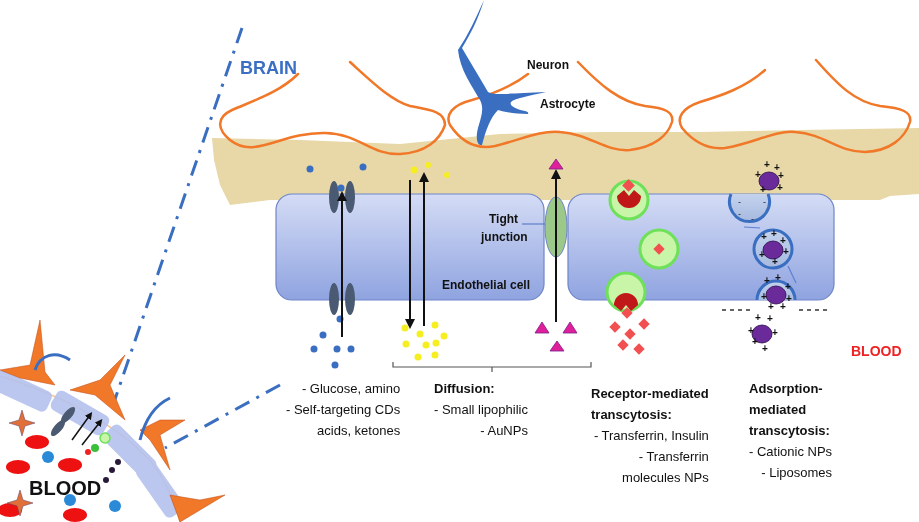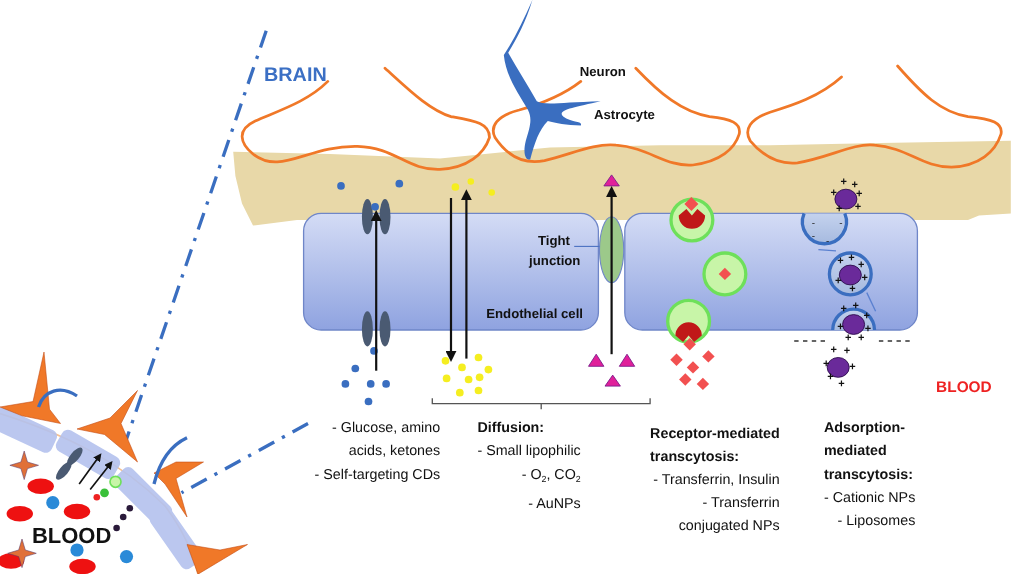--- a/index.html
+++ b/index.html
@@ -231,37 +231,36 @@
 <div class="lbl small" style="left:479px;top:59px;padding-left:48px;">Neuron</div>
 <div class="lbl small" style="left:540px;top:98px;">Astrocyte</div>
 <div class="lbl small" style="left:489px;top:213px;text-align:left;width:40px;">Tight</div>
 <div class="lbl small" style="left:481px;top:231px;">junction</div>
 <div class="lbl small" style="left:442px;top:279px;">Endothelial cell</div>
 <div class="lbl bloodR" style="left:851px;top:343px;">BLOOD</div>
 <div class="lbl bloodL" style="left:29px;top:477px;">BLOOD</div>
 
 <div class="lbl cap" style="left:286px;top:378px;">
   <span class="it">- Glucose, amino</span>
+  <span class="it">- Self-targeting CDs</span>
   <span class="it">acids, ketones</span>
-  <span class="it">- Self-targeting CDs</span>
 </div>
 
 <div class="lbl cap" style="left:434px;top:378px;">
   <span class="h">Diffusion:</span>
   <span class="it">- Small lipophilic</span>
-  <span class="it">- O<sub>2</sub>, CO<sub>2</sub></span>
   <span class="it">- AuNPs</span>
 </div>
 
 <div class="lbl cap" style="left:591px;top:383px;">
   <span class="h">Receptor-mediated</span>
   <span class="h">transcytosis:</span>
   <span class="it">- Transferrin, Insulin</span>
   <span class="it">- Transferrin</span>
-  <span class="it">conjugated NPs</span>
+  <span class="it">molecules NPs</span>
 </div>
 
 <div class="lbl cap" style="left:749px;top:378px;">
   <span class="h">Adsorption-</span>
   <span class="h">mediated</span>
   <span class="h">transcytosis:</span>
   <span class="it">- Cationic NPs</span>
   <span class="it">- Liposomes</span>
 </div>
 

